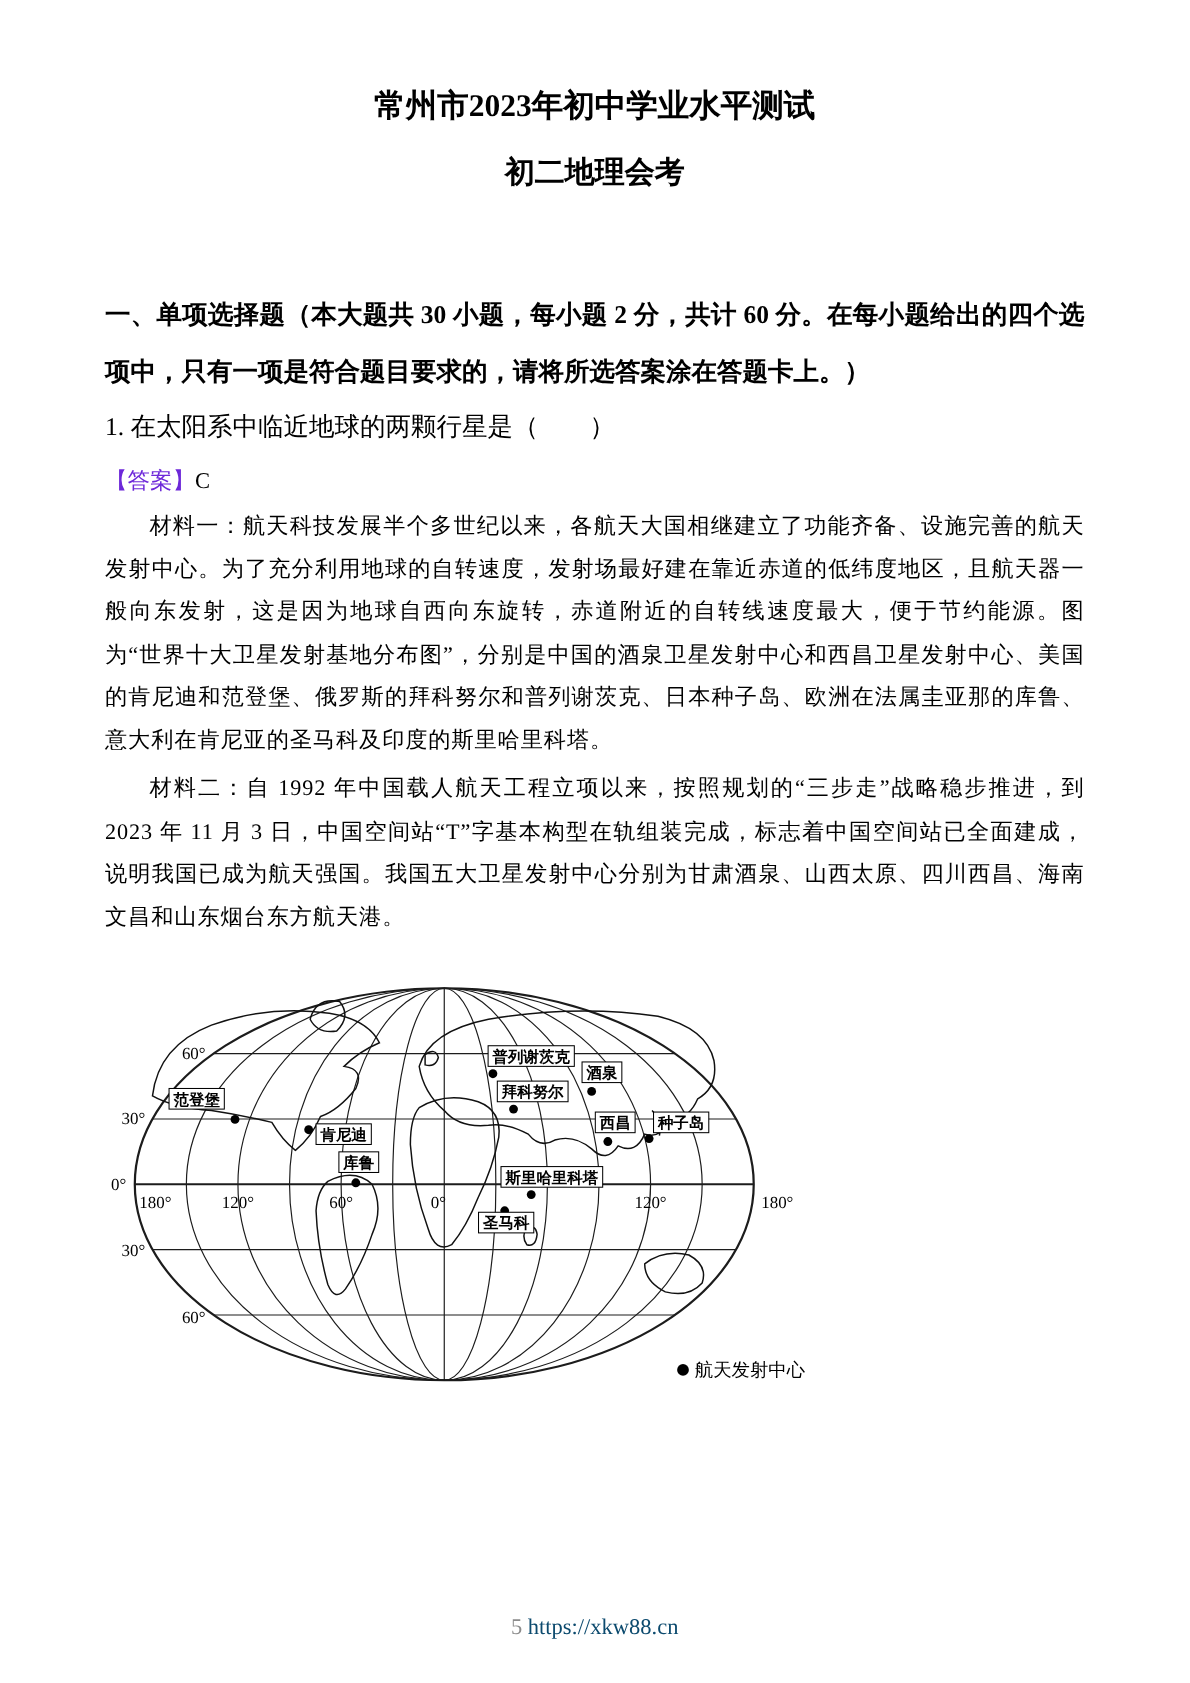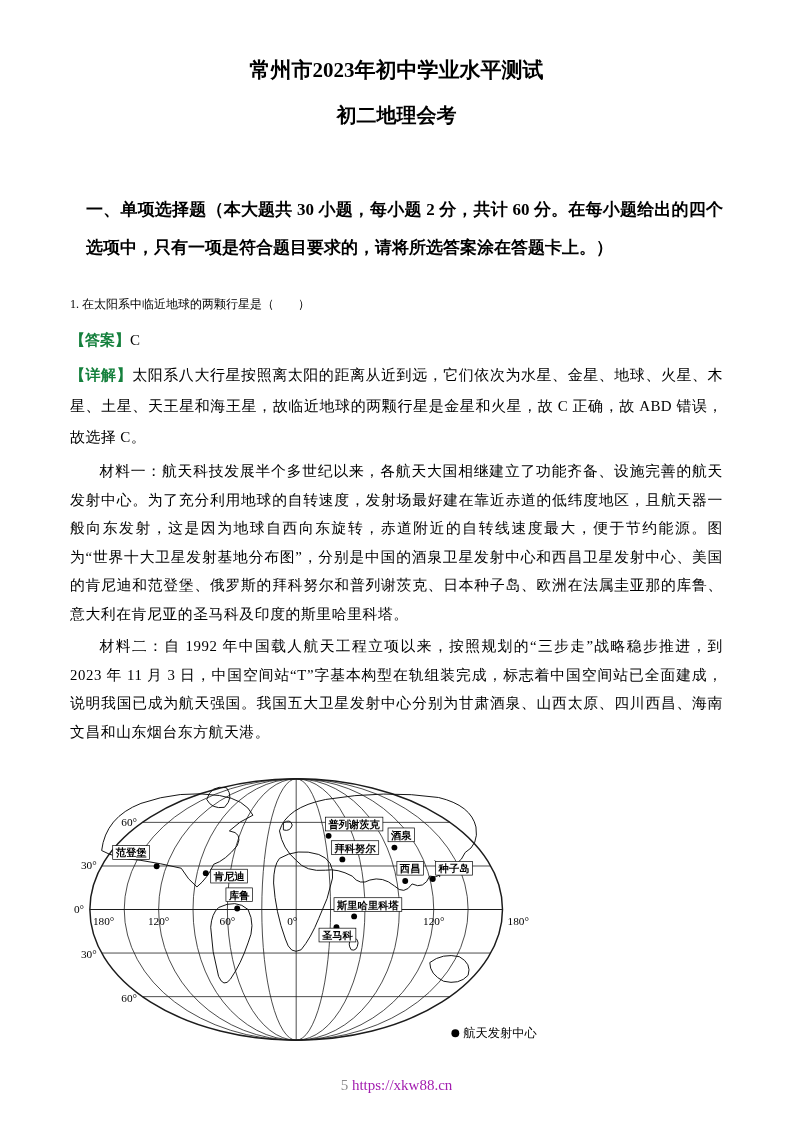--- a/index.html
+++ b/index.html
@@ -7,28 +7,27 @@
   body {
     width:793px; height:1122px; position:relative; overflow:hidden;
     font-family:"Liberation Serif", serif; color:#000;
   }
   .page { padding:58px 70px 0 70px; }
   .title { text-align:center; font-weight:700; font-size:21px; line-height:1.15; }
   .title.sub { margin-top:22px; font-size:20px; }
   .section-heading {
     margin-top:64px; font-weight:700; font-size:17px; line-height:38px;
     text-align:justify;
-    margin-left:16px;
   }
-  .question { margin-top:25px; font-size:12px; line-height:24px; }
+  .question { margin-top:6px; font-size:17px; line-height:24px; }
   .options { margin-top:13px; font-size:15px; display:flex; }
   .options span { display:inline-block; width:164px; }
   .options span:last-child { width:auto; }
   .meta-line { margin-top:12px; font-size:15px; line-height:24px; }
-  .blue { color:#15803d;font-weight:bold; }
+  .blue { color:#6d28d9; }
   .detail {
     margin-top:8px; font-size:15px; line-height:31px; text-align:justify;
     letter-spacing:0.4px;
   }
   .material {
     margin-top:4px; font-size:14.8px; line-height:28.5px; text-align:justify;
     text-indent:2em; letter-spacing:0.6px;
   }
   .map-wrap { margin-top:24px; }
   
@@ -38,43 +37,40 @@
   .land path { fill:none; stroke:#111; stroke-width:1; }
   .axis-label { font:11.5px "Liberation Serif", serif; fill:#000; }
   .site-dot { fill:#000; stroke:none; }
   .site-box { fill:#ffffff; stroke:#000; stroke-width:0.7; }
   .site-label { font:700 10.5px "Liberation Serif", serif; fill:#000; }
   .legend-label { font:12.5px "Liberation Serif", serif; fill:#000; }
   .footer {
     position:absolute; bottom:28px; left:0; right:0; text-align:center;
     color:#8c8c8c; font-size:15px;
   }
-  .footer .url { color:#a21caf; text-decoration:none;margin-top:28px; }
+  .footer .url { color:#0c4a6e; text-decoration:none;margin-top:28px; }
 </style>
 </head>
 <body>
 
 <div class="page">
 
   <div class="title">常州市2023年初中学业水平测试</div>
   <div class="title sub">初二地理会考</div>
 
   <p class="section-heading">一、单项选择题（本大题共 30 小题，每小题 2 分，共计 60 分。在每小题给出的四个选项中，只有一项是符合题目要求的，请将所选答案涂在答题卡上。）</p>
 
   <p class="question">1. 在太阳系中临近地球的两颗行星是（　　）</p>
 
 
   <p class="meta-line">
     <span class="blue">【答案】</span><span>C</span>
   </p>
 
 
-  <p class="detail">
-    <span class="blue">【详解】</span><span>太阳系八大行星按照离太阳的距离从近到远，它们依次为水星、金星、地球、火星、木星、土星、天王星和海王星，故临近地球的两颗行星是金星和火星，故 C 正确，故 ABD 错误，故选择 C。</span>
-  </p>
 
   <p class="material">材料一：航天科技发展半个多世纪以来，各航天大国相继建立了功能齐备、设施完善的航天发射中心。为了充分利用地球的自转速度，发射场最好建在靠近赤道的低纬度地区，且航天器一般向东发射，这是因为地球自西向东旋转，赤道附近的自转线速度最大，便于节约能源。图为“世界十大卫星发射基地分布图”，分别是中国的酒泉卫星发射中心和西昌卫星发射中心、美国的肯尼迪和范登堡、俄罗斯的拜科努尔和普列谢茨克、日本种子岛、欧洲在法属圭亚那的库鲁、意大利在肯尼亚的圣马科及印度的斯里哈里科塔。</p>
   <p class="material">材料二：自 1992 年中国载人航天工程立项以来，按照规划的“三步走”战略稳步推进，到 2023 年 11 月 3 日，中国空间站“T”字基本构型在轨组装完成，标志着中国空间站已全面建成，说明我国已成为航天强国。我国五大卫星发射中心分别为甘肃酒泉、山西太原、四川西昌、海南文昌和山东烟台东方航天港。</p>
 
   <div class="map-wrap">
     <svg viewBox="0 0 480 285" width="472" height="280" xmlns="http://www.w3.org/2000/svg">
       <g class="grid">
         <ellipse class="outline" cx="230" cy="142" rx="210" ry="133"></ellipse>
         <line x1="230" y1="9" x2="230" y2="275"></line>
         <path d="M230,9 A35,133 0 0 1 230,275"></path>

